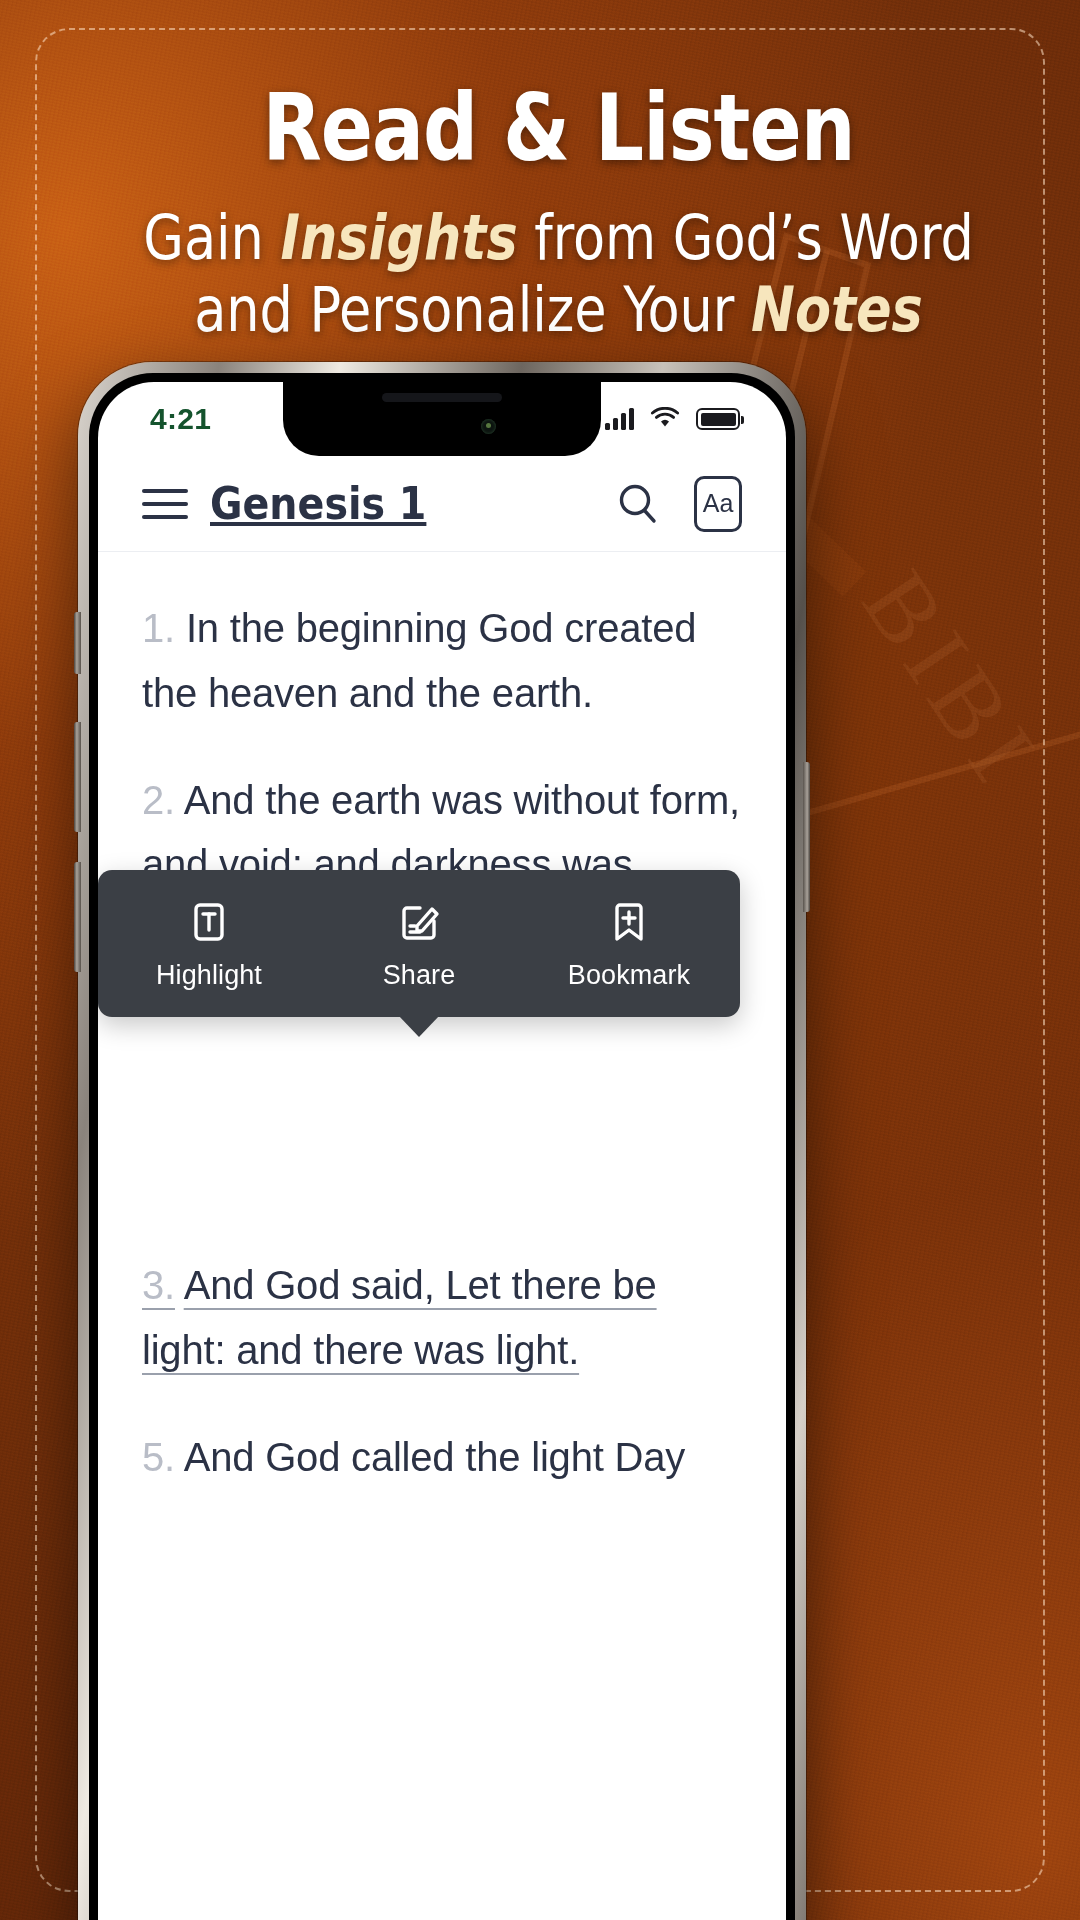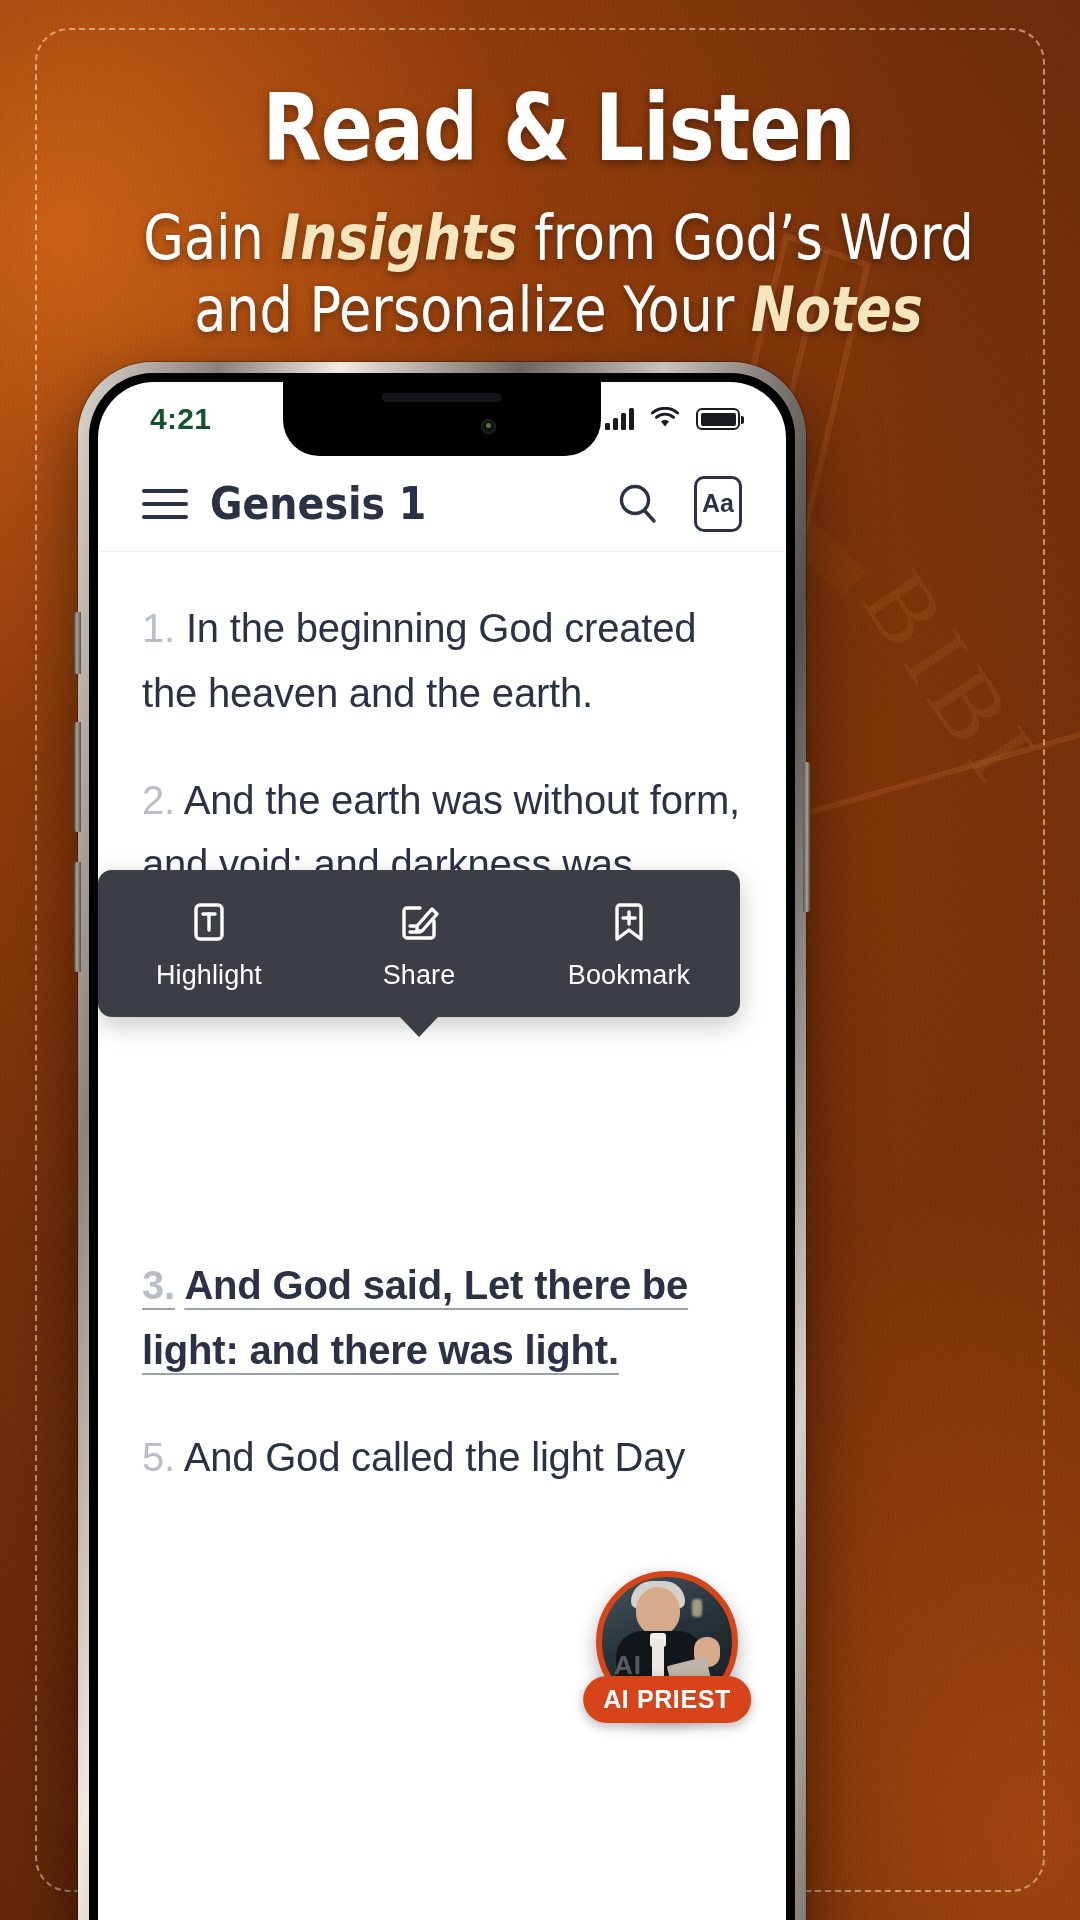--- a/index.html
+++ b/index.html
@@ -173,28 +173,28 @@
     display:flex; align-items:center;
     padding:0 44px 0 44px;
     border-bottom:1px solid #eceef2;
     background:#fff;
   }
   #menu-icon{ width:46px; display:flex; flex-direction:column; gap:9px; cursor:pointer; }
   #menu-icon span{ display:block; height:4px; background:#2b3245; border-radius:2px; }
   #chapter-title{
     margin-left:22px;
     font-family:"DejaVu Sans Condensed","Liberation Sans Narrow","Liberation Sans",sans-serif;
-    font-size:44px; font-weight:bold; color:#2b3245; letter-spacing:0px;
+    font-size:44px; font-weight:bold; color:#2b3245; letter-spacing:0px;text-decoration:underline;
   }
   #header-actions{ margin-left:auto; display:flex; align-items:center; gap:34px; }
   #search-icon{ width:44px; height:44px; }
   #font-size-btn{
     width:48px; height:56px; border:3px solid #2b3245; border-radius:10px;
     display:flex; align-items:center; justify-content:center;
-    font-size:25px; font-weight:bold; color:#2b3245;
+    font-size:25px; font-weight:normal; color:#2b3245;
     font-family:"Liberation Sans",sans-serif;
   }
 
   
   #verses{
     padding:44px 44px 0 44px;
     position:relative;
   }
   .verse{
     font-size:40px;
@@ -452,43 +452,29 @@
                   <line x1="17" y1="19" x2="29" y2="19" stroke="#fff" stroke-width="3.4" stroke-linecap="round"></line>
                 </svg>
               </span>
               <span class="tlabel">Bookmark</span>
             </div>
 
           </div>
 
         </div>
 
-        <div class="verse selected" style="margin-top:356px;font-weight:bold;">
+        <div class="verse selected" style="margin-top:356px;">
           <span class="vnum">3.</span>
           <span class="vtext">And God said, Let there be light: and there was light.</span>
         </div>
 
 
         <div class="verse">
           <span class="vnum">5.</span>
           <span class="vtext">And God called the light Day</span>
         </div>
 
       </div>
 
-      <div id="ai-priest-fab">
-        <div id="ai-fab-circle">
-          <span class="p-light"></span>
-          <span class="p-hair"></span>
-          <span class="p-head"></span>
-          <span class="p-body"></span>
-          <span class="p-collar"></span>
-          <span class="p-stole"></span>
-          <span class="p-hand"></span>
-          <span class="p-book"></span>
-          <span class="p-wm">AI</span>
-        </div>
-        <div id="ai-fab-badge">AI PRIEST</div>
-      </div>
 
     </div>
   </div>
 </div>
 
 </body></html>

